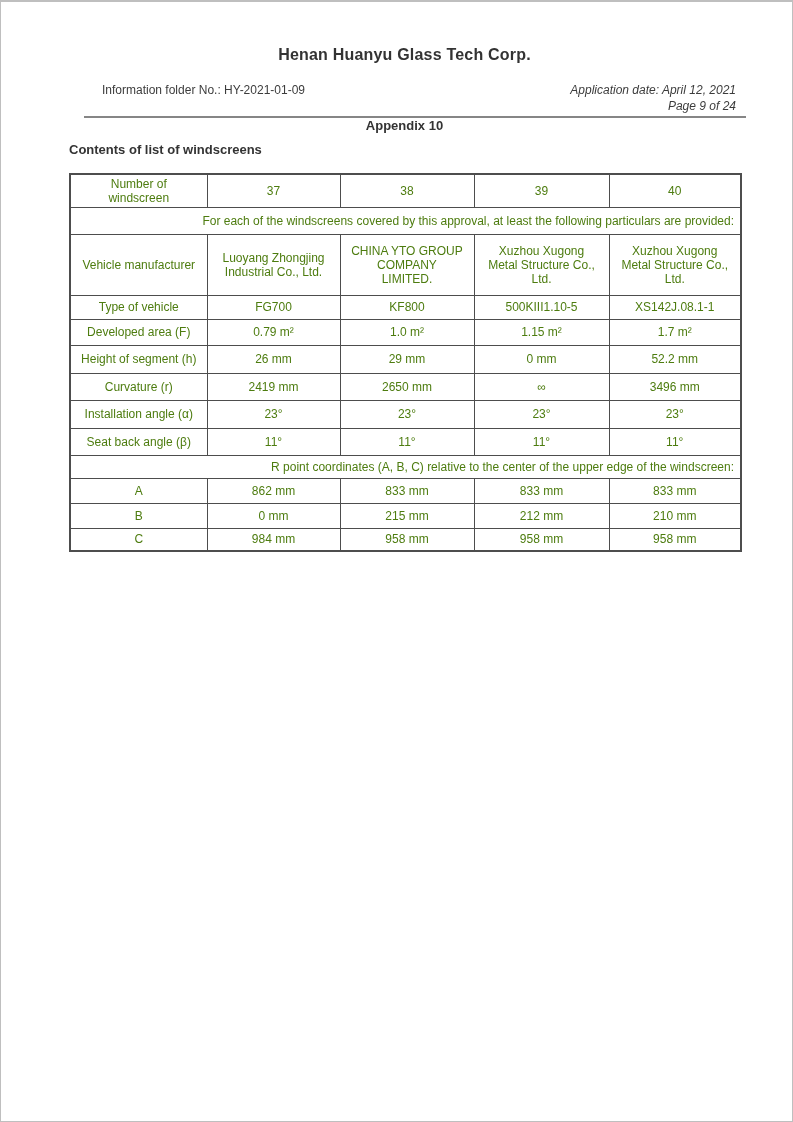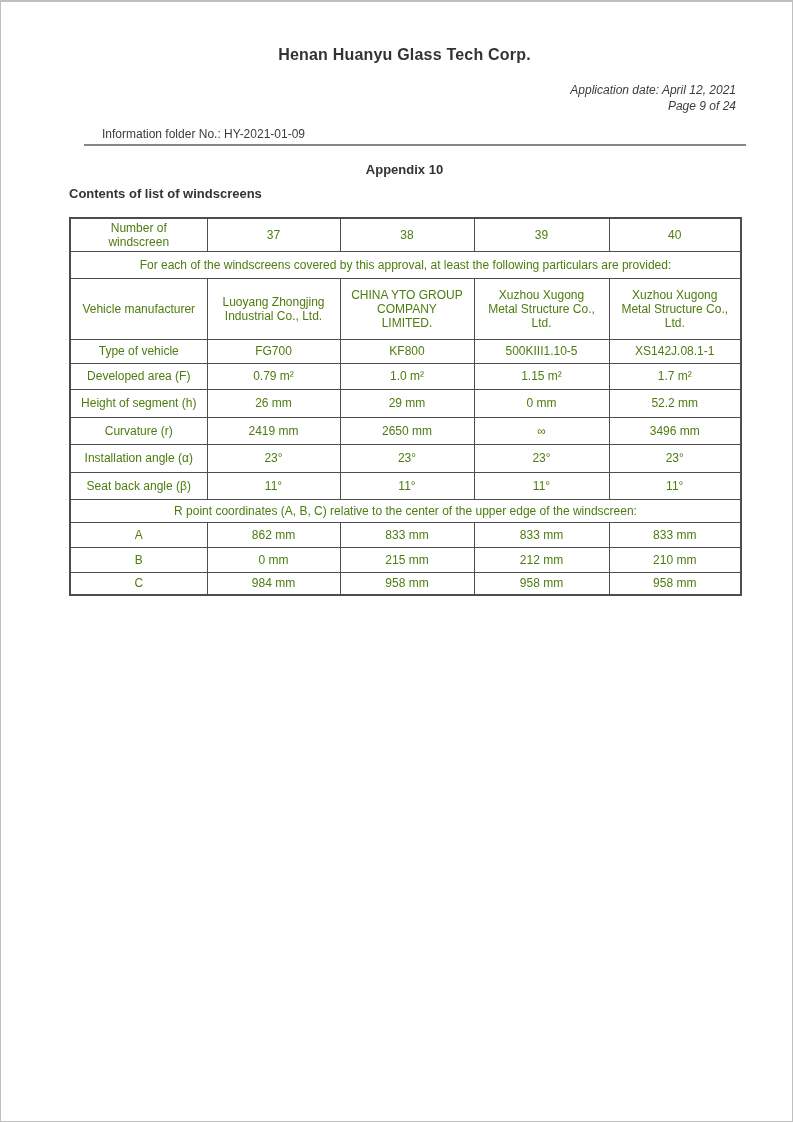--- a/index.html
+++ b/index.html
@@ -30,30 +30,30 @@
     letter-spacing: 0.2px;
   }
   .header-info {
     margin-top: 18px;
     display: flex;
     justify-content: space-between;
     align-items: flex-start;
     font-size: 12px;
     line-height: 16px;
   }
-  .header-info .left { padding-left: 33px; margin-top: 44px; }
+  .header-info .left { padding-left: 33px; }
   .header-info .right { text-align: right; padding-right: 4px; }
   .header-info .right span { display: block; font-style: italic; }
   .header-divider {
     border: none;
     border-top: 2px solid #868686;
     margin: 2px -6px 0 15px;
   }
   .appendix {
-    margin-top: 16px;
+    margin-top: 0;
     text-align: center;
     font-size: 13px;
     font-weight: bold;
     color: #333333;
   }
   .subtitle {
     margin-top: 9px;
     text-align: left;
     font-size: 13px;
     font-weight: bold;
@@ -70,21 +70,21 @@
   }
   table.ws td {
     border: 1px solid #4d4d4d;
     text-align: center;
     vertical-align: middle;
     padding: 1px 10px;
     line-height: 14px;
     overflow: hidden;
   }
   table.ws td.note {
-    text-align: center;
+    text-align: right;
     padding: 1px 6px;
   }
 </style>
 </head>
 <body>
 
 <div class="page">
   <div class="content">
 
     <div class="doc-title">Henan Huanyu Glass Tech Corp.</div>

